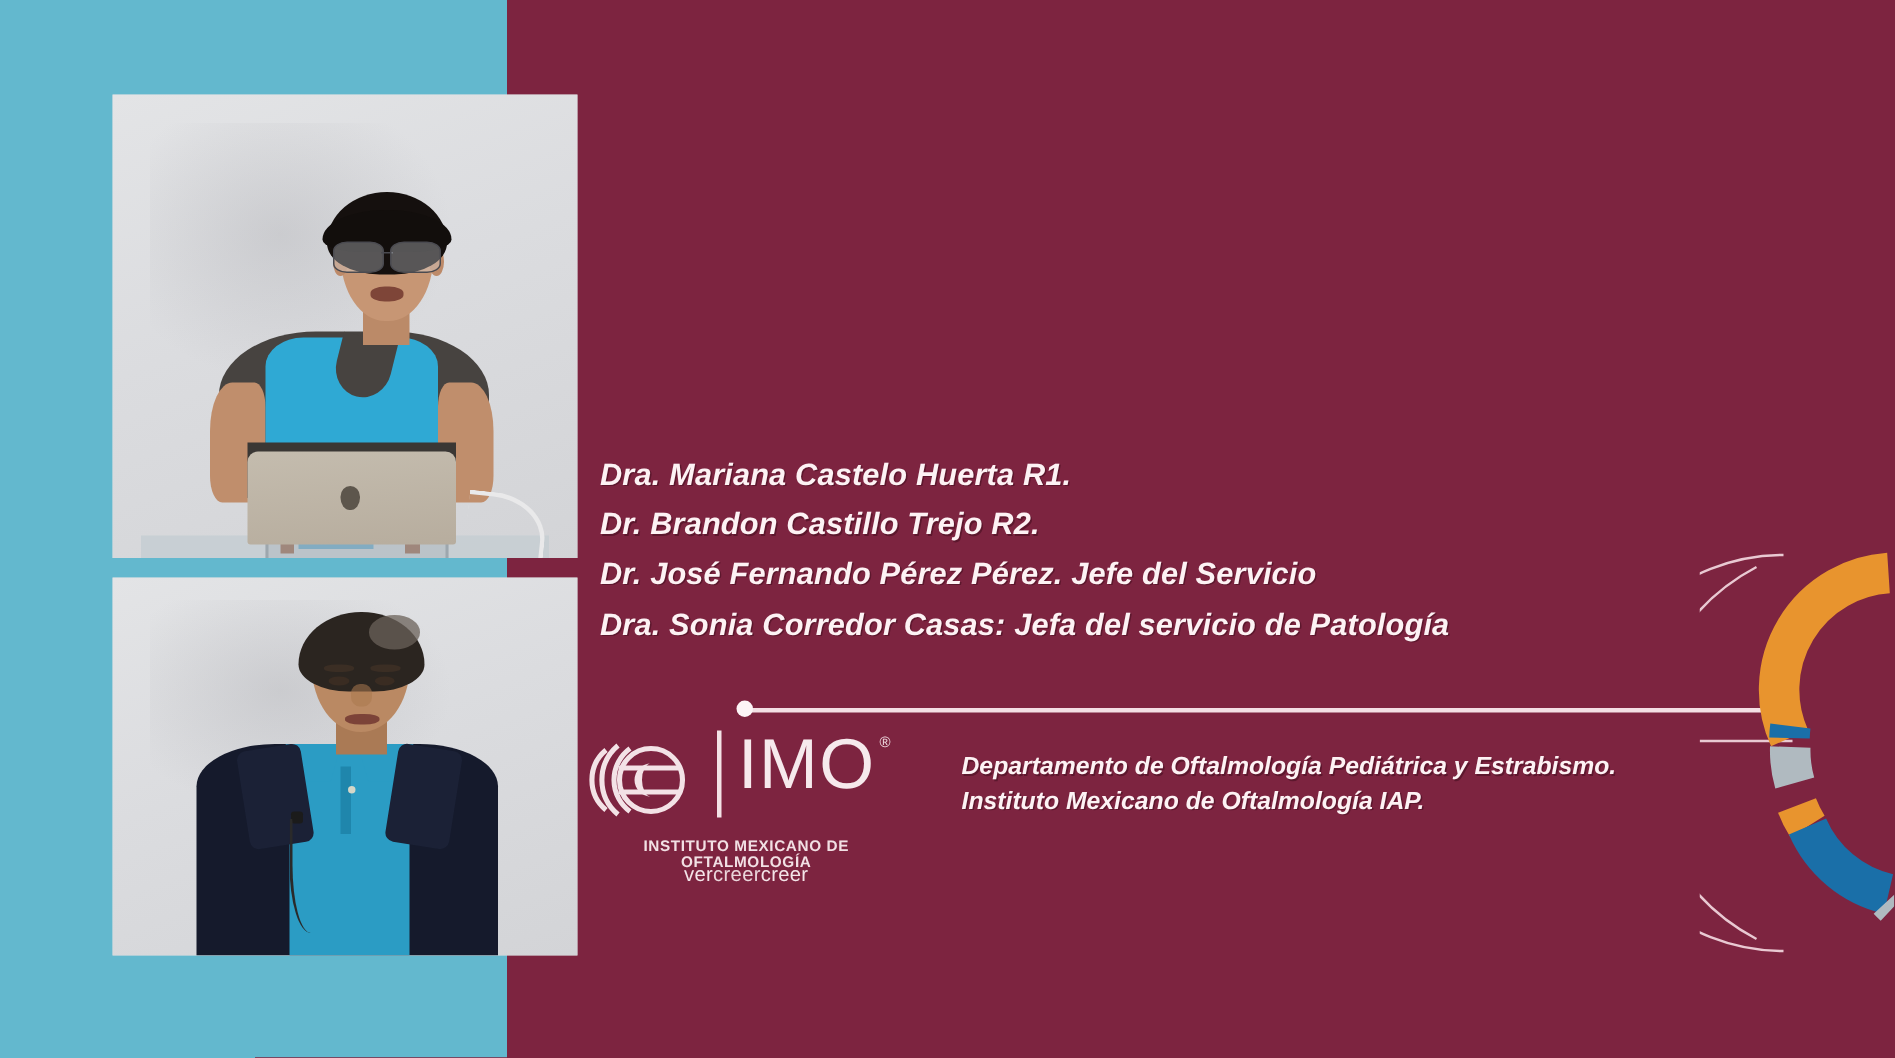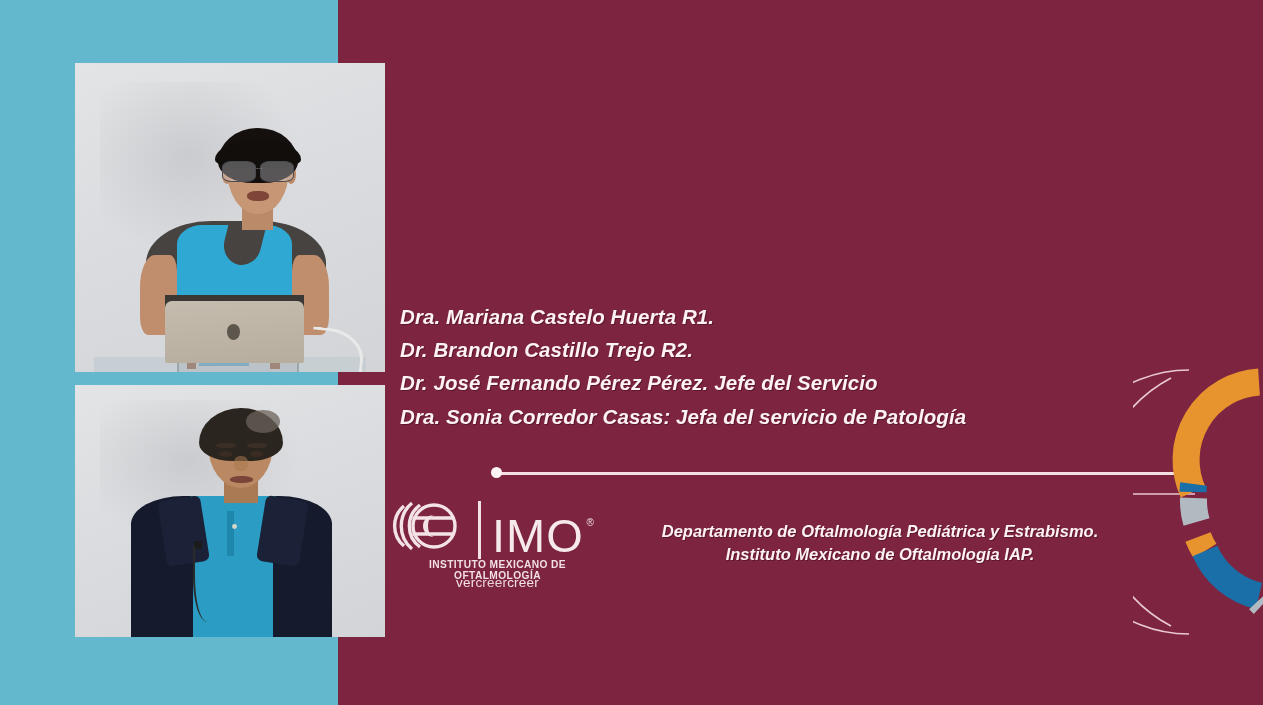--- a/index.html
+++ b/index.html
@@ -119,29 +119,29 @@
     line-height:1.62;letter-spacing:.1px;
     text-shadow:1px 1px 0 rgba(60,10,25,.5);
   }
 
   
   .divider{position:absolute;left:497px;top:472px;width:700px;height:3px;
     background:#f3dfe4;}
   .divider-dot{position:absolute;left:491px;top:467px;width:11px;height:11px;
     border-radius:50%;background:#fdf4f6;}
 
-  .dept{position:absolute;left:610px;top:500px;width:540px;text-align:center;margin-top:20px;}
+  .dept{position:absolute;left:641px;top:500px;width:540px;}
   .dept-line{
     font-size:16.5px;font-style:italic;font-weight:700;color:#fdf2f4;
     line-height:1.42;text-shadow:1px 1px 0 rgba(60,10,25,.5);
   }
 
   
   .logo-wrap{position:absolute;left:390px;top:487px;width:215px;height:105px;}
-  .logo-row{position:absolute;left:0;top:0;width:215px;height:72px;display:flex;align-items:flex-end;}
+  .logo-row{position:absolute;left:0;top:0;width:215px;height:72px;display:flex;align-items:flex-start;}
   .logo-mark{width:84px;height:66px;position:relative;flex:0 0 auto;}
   .logo-bar{width:3px;height:58px;background:#f3e2e6;margin:0 11px 0 4px;flex:0 0 auto;}
   .logo-imo{
     font-size:47px;font-weight:400;color:#f6e9ec;letter-spacing:1px;
     line-height:.95;position:relative;font-family:"Liberation Sans",sans-serif;
   }
   .logo-reg{position:absolute;right:-11px;top:4px;font-size:10px;color:#f0dde2;}
   .logo-sub{position:absolute;left:0;top:72px;width:215px;text-align:center;
     font-size:10.2px;font-weight:700;color:#f2e0e4;letter-spacing:.42px;}
   .logo-tag{position:absolute;left:0;top:88px;width:215px;text-align:center;

